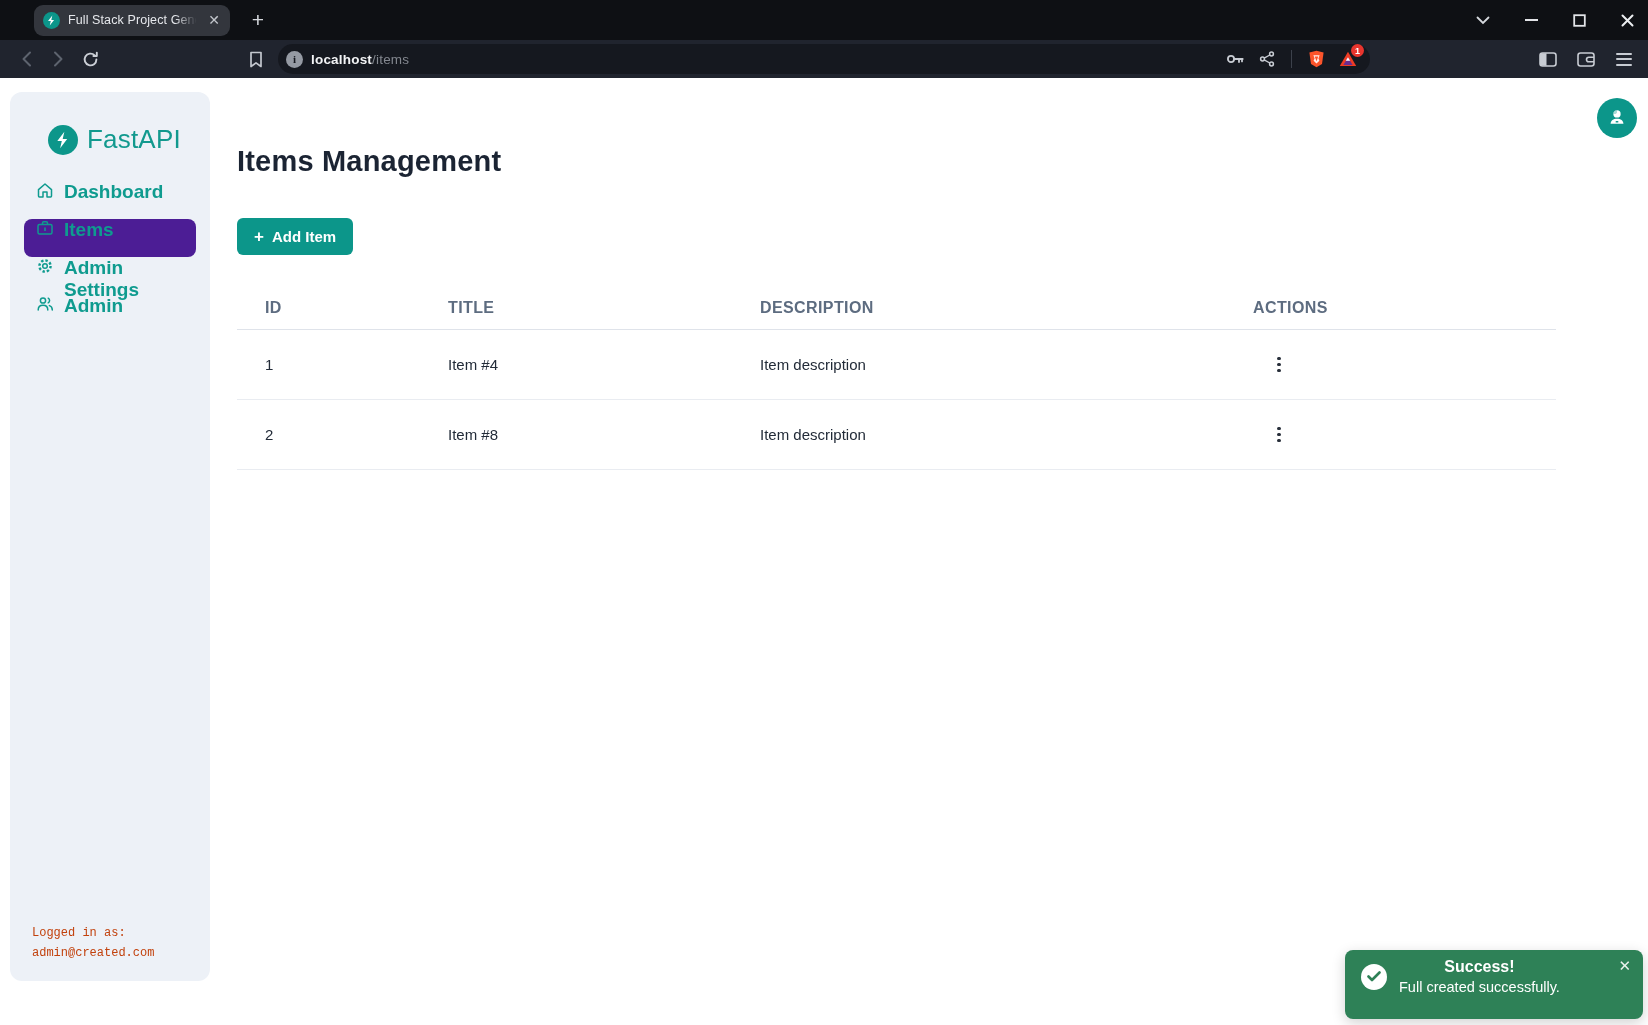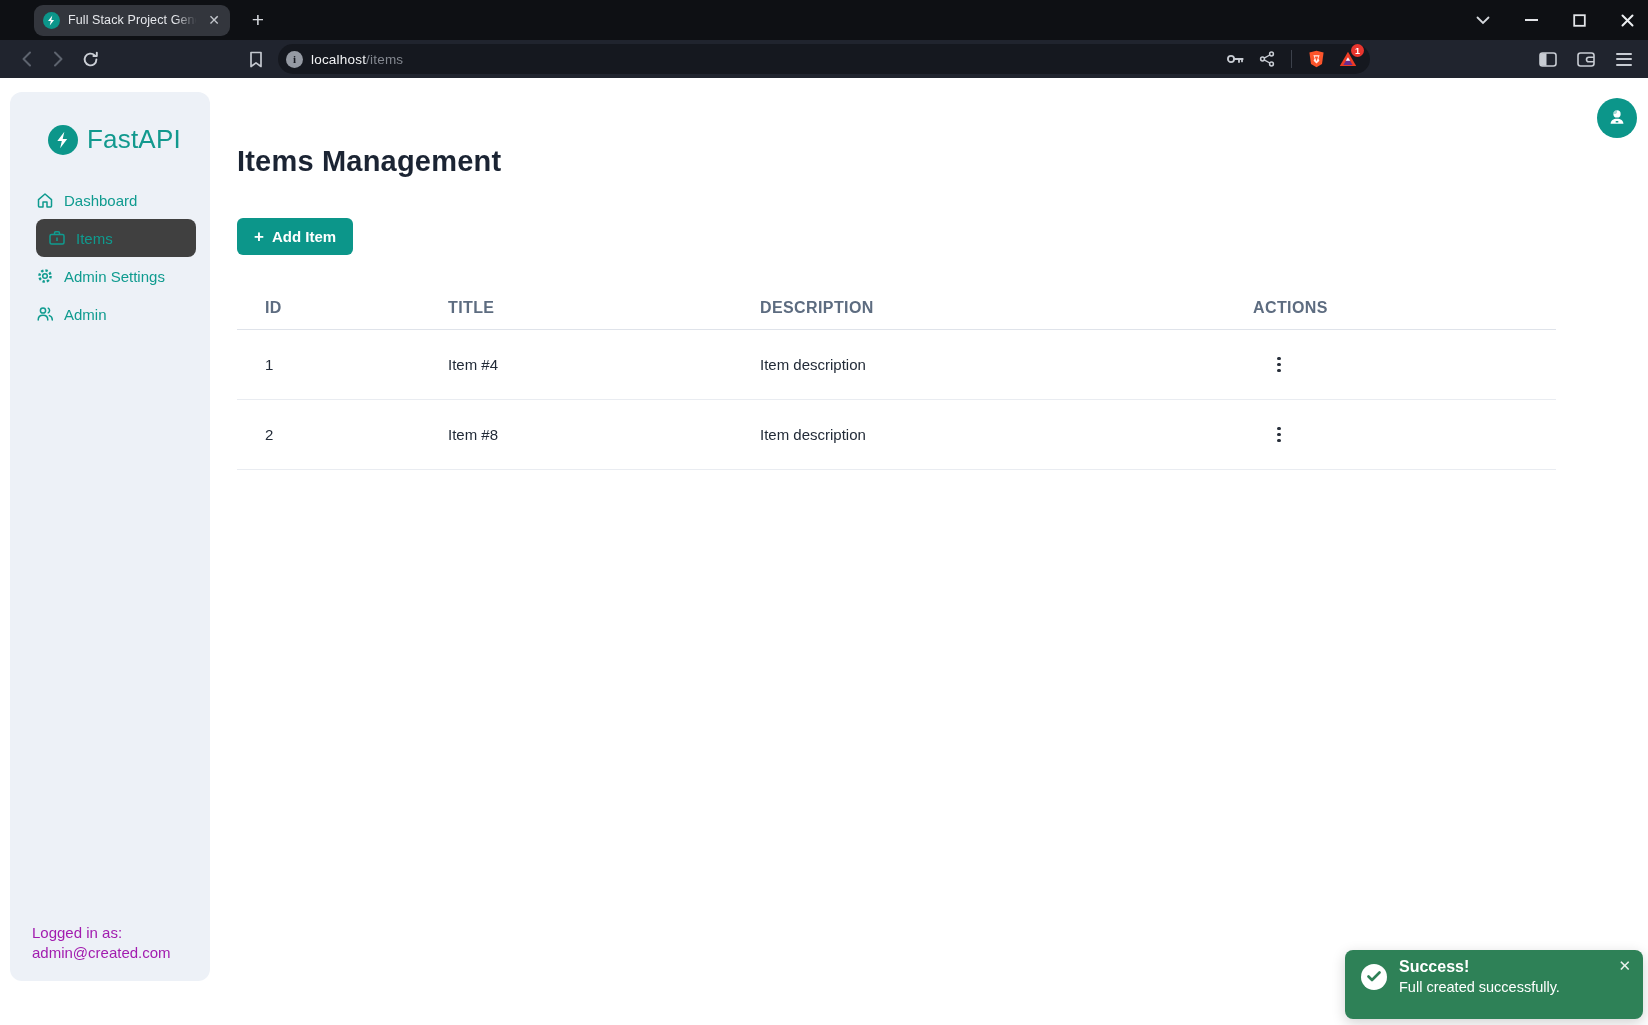--- a/index.html
+++ b/index.html
@@ -45,21 +45,21 @@
   .urlbar {
     flex: 0 0 auto; width: 1092px; height: 30px; margin-left: 8px; background: #15181f; border-radius: 15px;
     display: flex; align-items: center; padding: 0 10px 0 8px; gap: 8px;
   }
   .info-chip {
     width: 17px; height: 17px; border-radius: 50%; background: #959aa3; color: #15181f;
     display: flex; align-items: center; justify-content: center;
     font-size: 11px; font-weight: 700; font-family: "Liberation Serif", serif;
   }
   .url-text { font-size: 13.5px; letter-spacing: .2px; }
-  .url-host { color: #f2f3f5; font-weight: 400; }
+  .url-host { color: #f2f3f5; font-weight: 700; }
   .url-path { color: #83878f; }
   .urlbar-spacer { flex: 1; }
   .urlbar-icon { width: 24px; height: 24px; display: flex; align-items: center; justify-content: center; position: relative; }
   .url-sep { width: 1px; height: 18px; background: #3c414b; margin: 0 4px; }
   .badge {
     position: absolute; top: -3px; right: -4px; min-width: 13px; height: 13px; border-radius: 7px;
     background: #e8352e; color: #fff; font-size: 9px; font-weight: 700;
     display: flex; align-items: center; justify-content: center; padding: 0 3px;
   }
   .toolbar-right { margin-left: auto; display: flex; align-items: center; gap: 10px; }
@@ -75,26 +75,26 @@
     background: #edf1f7; border-radius: 12px; display: flex; flex-direction: column;
   }
   .logo { display: flex; align-items: center; gap: 9px; margin: 32px 0 0 38px; }
   .logo-mark {
     width: 30px; height: 30px; border-radius: 50%; background: #0c968a;
     display: flex; align-items: center; justify-content: center;
   }
   .logo-text { color: #12998e; font-size: 26px; font-weight: 400; letter-spacing: .2px; }
   .nav { margin: 26px 14px 0 14px; display: flex; flex-direction: column; }
   .nav-item {
-    display: flex; align-items: center; gap: 10px; height: 38px; padding: 0 12px;
-    border-radius: 8px; color: #0f9b8f; font-size: 15px; cursor: pointer;
-  }
-  .nav-item.active { background: #404040; margin-left: 12px; }
+    display: flex; gap: 10px; height: 38px; padding: 0 12px;
+    border-radius: 8px; color: #0f9b8f; font-size: 19px; cursor: pointer; font-weight: bold;
+  }
+  .nav-item.active { background: #4c1d95; }
   .nav-item .nicon { width: 18px; height: 18px; display: flex; align-items: center; justify-content: center; }
-  .sidebar-footer { margin-top: auto; padding: 0 0 18px 22px; color: #a21caf; font-size: 15px; line-height: 20px; }
+  .sidebar-footer { margin-top: auto; padding: 0 0 18px 22px; color: #c2410c; font-size: 12px; line-height: 20px; font-family: Liberation Mono, monospace; }
 
   .main { margin-left: 210px; padding: 38px 92px 0 27px; }
   .page-title { color: #1b2433; font-size: 29px; font-weight: 700; line-height: 34px; letter-spacing: .2px; margin-top: 28px; }
   .add-btn {
     margin-top: 40px; height: 37px; padding: 0 17px; border: none; border-radius: 6px;
     background: #0c968a; color: #ffffff; font-family: "Liberation Sans", sans-serif;
     font-size: 15px; font-weight: 700; display: inline-flex; align-items: center; gap: 8px; cursor: pointer;
   }
   .add-btn .plus { font-size: 17px; font-weight: 700; line-height: 1; }
 
@@ -119,20 +119,21 @@
     background: #0c968a; display: flex; align-items: center; justify-content: center;
     cursor: pointer; border: none;
   }
 
   
   .toast {
     position: absolute; right: 5px; bottom: 6px; width: 298px; height: 69px;
     background: #2e8157; border-radius: 8px; color: #ffffff;
     display: flex; align-items: center; padding: 0 14px 16px 16px;
     box-shadow: 0 4px 14px rgba(0,0,0,.18);
+    text-align: center;
   }
   .toast-check {
     width: 26px; height: 26px; border-radius: 50%; background: #ffffff; flex: 0 0 auto;
     display: flex; align-items: center; justify-content: center; margin-right: 12px;
   }
   .toast-texts { display: flex; flex-direction: column; gap: 3px; }
   .toast-title { font-size: 16px; font-weight: 700; }
   .toast-msg { font-size: 14.5px; font-weight: 400; }
   .toast-close {
     position: absolute; top: 8px; right: 12px; color: #e9f2ec; font-size: 15px; line-height: 15px; cursor: pointer;

